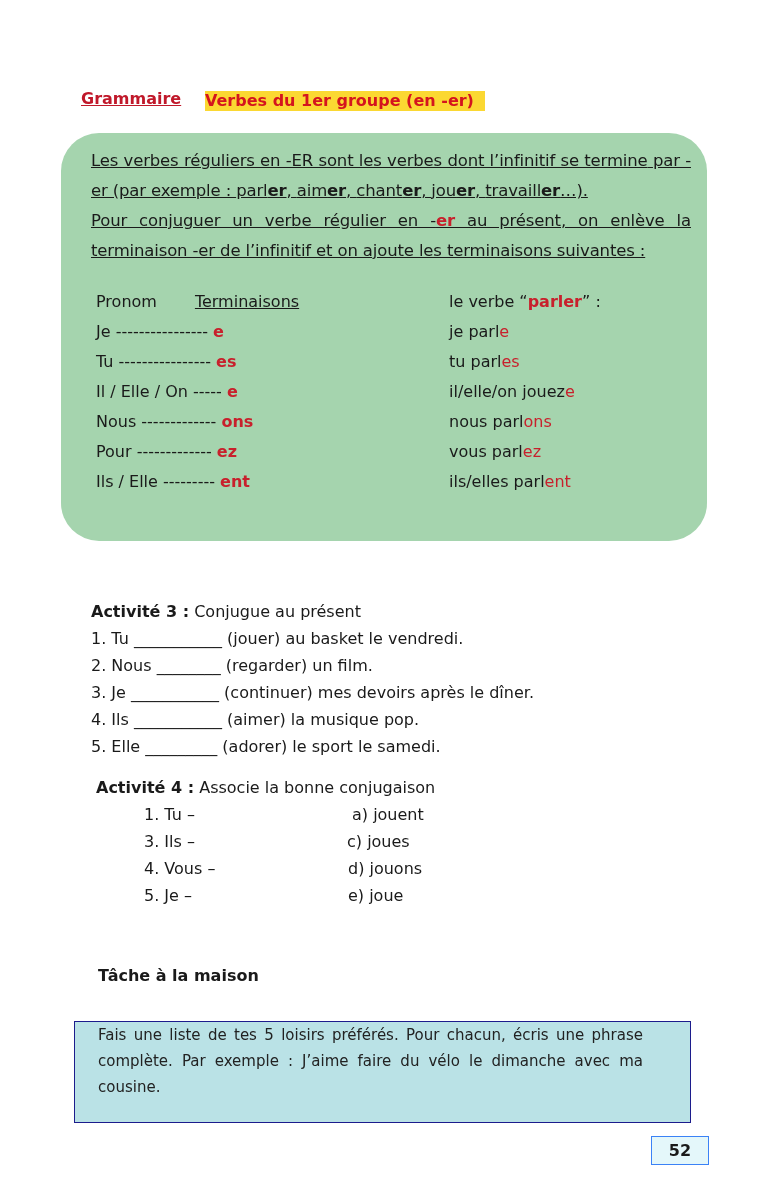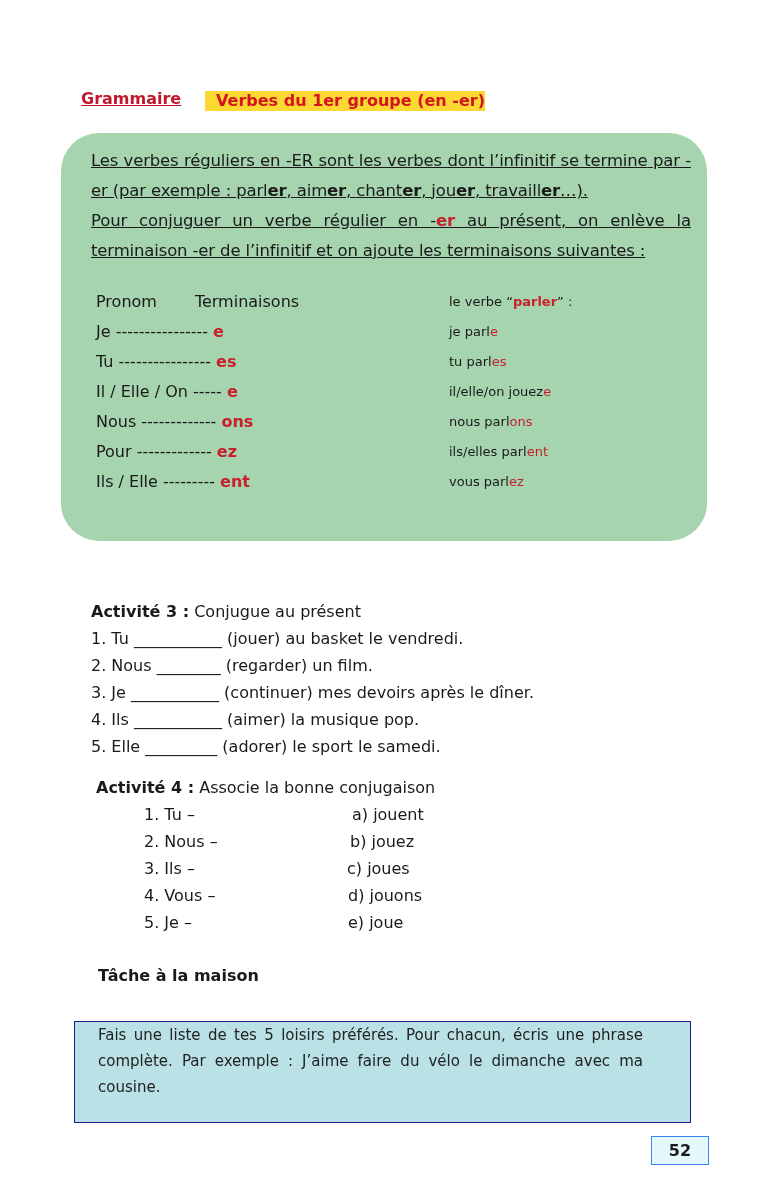--- a/index.html
+++ b/index.html
@@ -1,32 +1,32 @@
 <!DOCTYPE html>
 <html><head>
 <meta charset="utf-8">
 <style>
   html, body { margin:0; padding:0; background:#ffffff; }
   body { width:768px; height:1200px; position:relative; overflow:hidden;
          font-family:"DejaVu Sans", sans-serif; color:#1a1a1a; }
   .abs { position:absolute; }
   .grammaire { left:81px; top:89px; font-size:16px; font-weight:bold; color:#c0182a;text-decoration:underline; }
   .topic { left:205px; top:91px; width:280px; height:20px; background:#fbd832;
-           font-size:16px; font-weight:bold; color:#d4141e; line-height:20px; text-align:right; }
+           font-size:16px; font-weight:bold; color:#d4141e; line-height:20px; text-align:left; }
   .green-box { left:61px; top:133px; width:646px; height:408px; background:#a5d4ae;
                border-radius:38px 38px 38px 38px; }
   .intro { left:91px; top:146px; width:600px; font-size:16.5px; line-height:30px; text-align:justify; letter-spacing:-0.15px;text-decoration:underline; }
   .intro b { font-weight:bold; }
   .red { color:#c8202c; }
   .redb { color:#c8202c; font-weight:bold; }
   .conj-left { left:96px; top:287px; font-size:16px; line-height:30px; }
   .conj-left .row { white-space:nowrap; height:30px; }
-  .conj-right { left:449px; top:287px; font-size:13px; line-height:30px; }
+  .conj-right { left:449px; top:287px; font-size:16px; line-height:30px; }
   .conj-right .row { white-space:nowrap; height:30px; }
-  .term-hdr { display:inline-block; margin-left:38px; }
+  .term-hdr { display:inline-block; margin-left:38px;text-decoration:underline; }
   .act3 { left:91px; top:598px; font-size:16px; line-height:27px; }
   .act4 { left:96px; top:774px; font-size:16px; line-height:27px; }
   .act4 .row { position:relative; height:27px; width:400px;margin-left:48px; }
   .act4 .rcol { position:absolute; top:0; }
   .tache { left:98px; top:966px; font-size:16px; font-weight:bold; }
   .task-box { left:74px; top:1021px; width:615px; height:100px; background:#bae2e6;
               border:1px solid #1c1c8c; }
   .task-text { left:98px; top:1022px; width:545px; font-size:15px; line-height:26px; text-align:justify; color:#222; }
   .page-num { left:651px; top:1136px; width:56px; height:27px; background:#e4f7fa;
               border:1px solid #3b82f6; font-size:16px; font-weight:bold; text-align:center; line-height:27px; }
@@ -56,37 +56,36 @@
   <div class="row"><span>Pour ------------- </span><span class="redb">ez</span></div>
   <div class="row"><span>Ils / Elle --------- </span><span class="redb">ent</span></div>
 </div>
 
 <div class="abs conj-right">
   <div class="row"><span>le verbe “</span><span class="redb">parler</span><span>”  :</span></div>
   <div class="row"><span>je parl</span><span class="red">e</span></div>
   <div class="row"><span>tu parl</span><span class="red">es</span></div>
   <div class="row"><span>il/elle/on jouez</span><span class="red">e</span></div>
   <div class="row"><span>nous parl</span><span class="red">ons</span></div>
+  <div class="row"><span>vous parl</span><span class="red">ez</span></div>
   <div class="row"><span>ils/elles parl</span><span class="red">ent</span></div>
-  <div class="row"><span>vous parl</span><span class="red">ez</span></div>
 </div>
 
 <div class="abs act3">
   <div><b>Activité 3 :</b><span> Conjugue au présent</span></div>
   <div>1. Tu ___________ (jouer) au basket le vendredi.</div>
   <div>2. Nous ________ (regarder) un film.</div>
   <div>3. Je ___________ (continuer) mes devoirs après le dîner.</div>
   <div>4. Ils ___________ (aimer) la musique pop.</div>
   <div>5. Elle _________ (adorer) le sport le samedi.</div>
 </div>
 
 <div class="abs act4">
   <div><b>Activité 4 :</b><span> Associe la bonne conjugaison</span></div>
   <div class="row"><span>1. Tu –</span><span class="rcol" style="left:208px">a) jouent</span></div>
-  <div class="row"><span>2. Nous –</span><span class="rcol" style="left:206px">b) jouez</span></div>
   <div class="row"><span>3. Ils –</span><span class="rcol" style="left:203px">c) joues</span></div>
   <div class="row"><span>4. Vous –</span><span class="rcol" style="left:204px">d) jouons</span></div>
   <div class="row"><span>5. Je –</span><span class="rcol" style="left:204px">e) joue</span></div>
 </div>
 
 <div class="abs tache">Tâche à la maison</div>
 <div class="abs task-box"></div>
 <div class="abs task-text">Fais une liste de tes 5 loisirs préférés. Pour chacun, écris une phrase complète. Par exemple : J’aime faire du vélo le dimanche avec ma cousine.</div>
 
 <div class="abs page-num">52</div>

